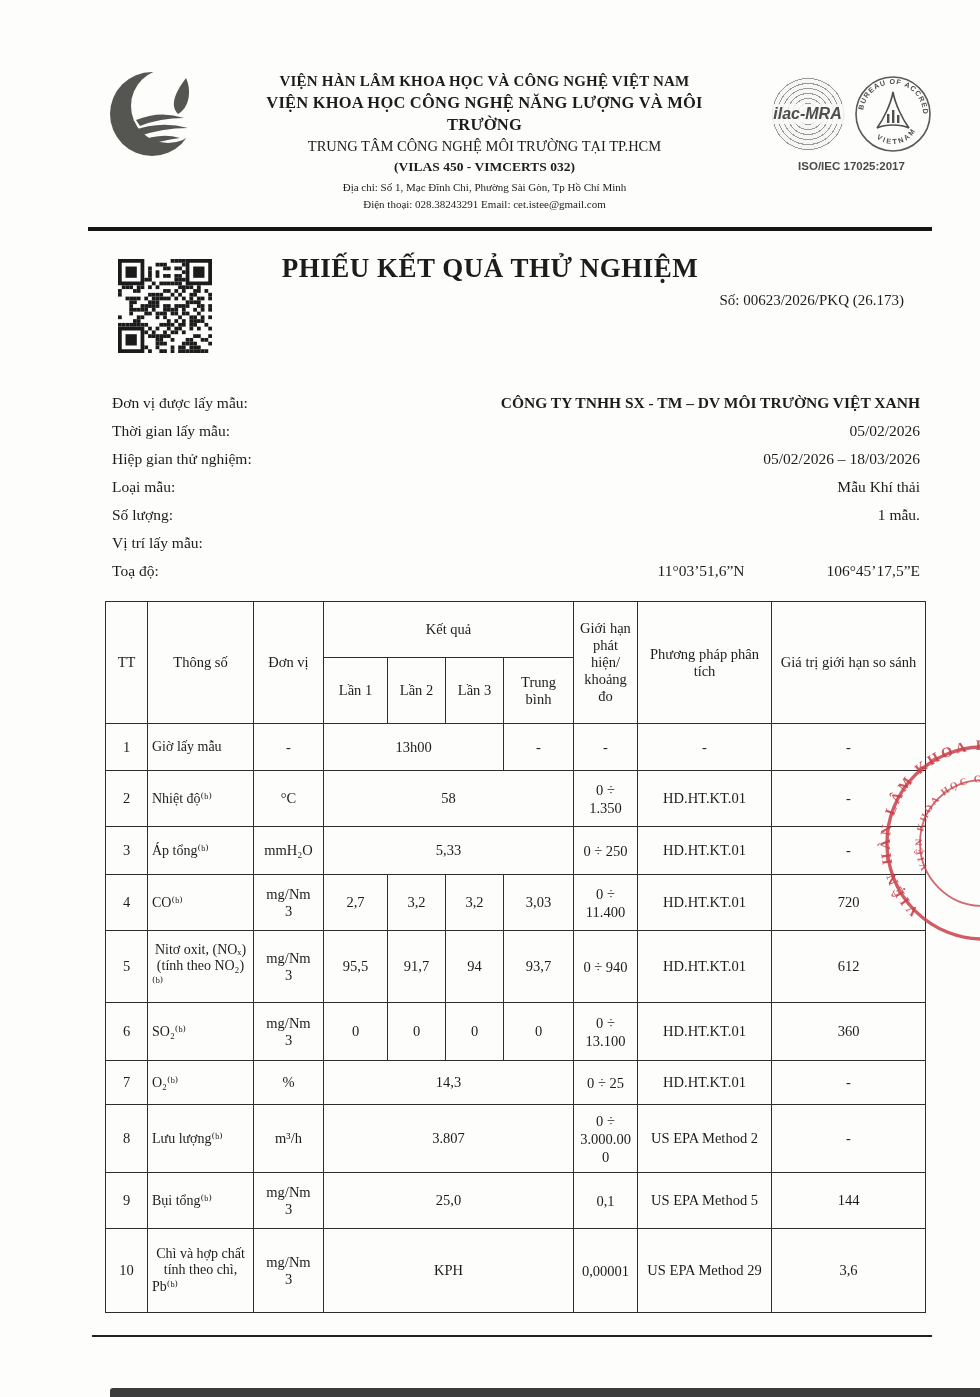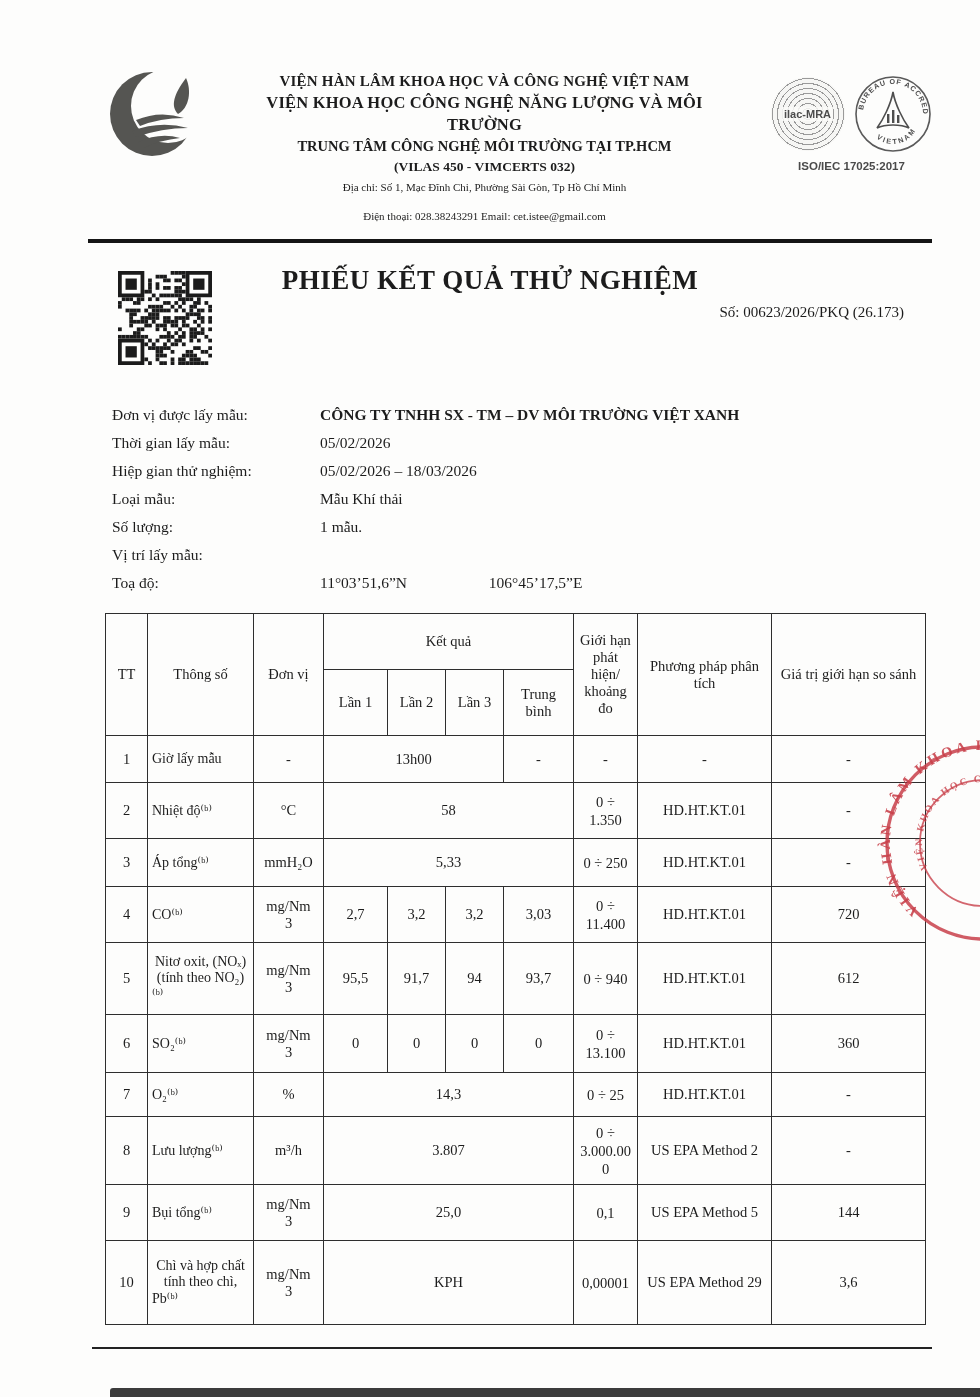--- a/index.html
+++ b/index.html
@@ -11,48 +11,48 @@
     overflow:hidden;
     font-family:"Liberation Serif","DejaVu Serif",serif;
     color:#1c1c1c;
   }
   
   .header{display:flex;align-items:flex-start;padding:64px 16px 0 102px;}
   .logo-wrap{width:128px;flex:0 0 auto;}
   .org-block{flex:1 1 auto;text-align:center;line-height:1.32;padding-top:8px;}
   .org1{font-size:15px;font-weight:bold;letter-spacing:.2px;}
   .org2{font-size:16.5px;font-weight:bold;letter-spacing:.2px;}
-  .org3{font-size:14.5px;font-weight:bold;margin-top:2px;}
+  .org3{font-size:14.5px;font-weight:normal;margin-top:2px;}
   .org4{font-size:13.5px;font-weight:bold;margin-top:2px;}
   .org-addr{font-size:11px;margin-top:4px;}
-  .org-contact{font-size:11px;margin-top:14px;}
+  .org-contact{font-size:11px;margin-top:2px;}
   .accr{width:225px;flex:0 0 auto;text-align:center;padding-top:10px;}
   .accr-row{display:flex;justify-content:center;align-items:center;gap:8px;}
   .ilac{
     width:74px;height:74px;border-radius:50%;
     background:repeating-radial-gradient(circle at 50% 50%, #9a9a9a 0 1px, #f6f6f4 1px 5px);
     display:flex;align-items:center;justify-content:center;
   }
   .ilac span{
     background:rgba(250,250,248,.85);
     font-family:"Liberation Sans",sans-serif;
-    font-weight:bold;font-size:11px;color:#4c4c4c;padding:1px 2px;letter-spacing:0;
+    font-weight:bold;font-size:16px;color:#4c4c4c;padding:1px 2px;letter-spacing:0;font-style:italic;
   }
   .iso{font-size:11.5px;font-weight:bold;color:#4a4a4a;margin-top:6px;font-family:"Liberation Sans",sans-serif;}
   .rule{height:4px;background:#151515;margin:16px 48px 0 88px;}
   
   .title-block{position:relative;margin-top:22px;min-height:110px;}
   .qr{position:absolute;left:118px;top:6px;width:94px;height:94px;}
   .doc-title{text-align:center;font-size:27px;font-weight:bold;letter-spacing:.5px;}
   .doc-number{text-align:right;margin:8px 76px 0 0;font-size:15px;}
   
   .info{margin:26px 60px 0 112px;font-size:15.5px;}
   .info-row{display:flex;line-height:28px;}
   .info-label{width:208px;flex:0 0 auto;}
-  .info-value{flex:1 1 auto;}
+  .info-value{flex:1 1 auto;text-align:right;}
   .bold{font-weight:bold;}
   .coord2{display:inline-block;margin-left:78px;}
   
   table.results{
     table-layout:fixed;border-collapse:collapse;
     margin:16px 0 0 105px;width:820px;
     font-size:14.5px;
   }
   table.results th, table.results td{
     border:1px solid #2e2e2e;

